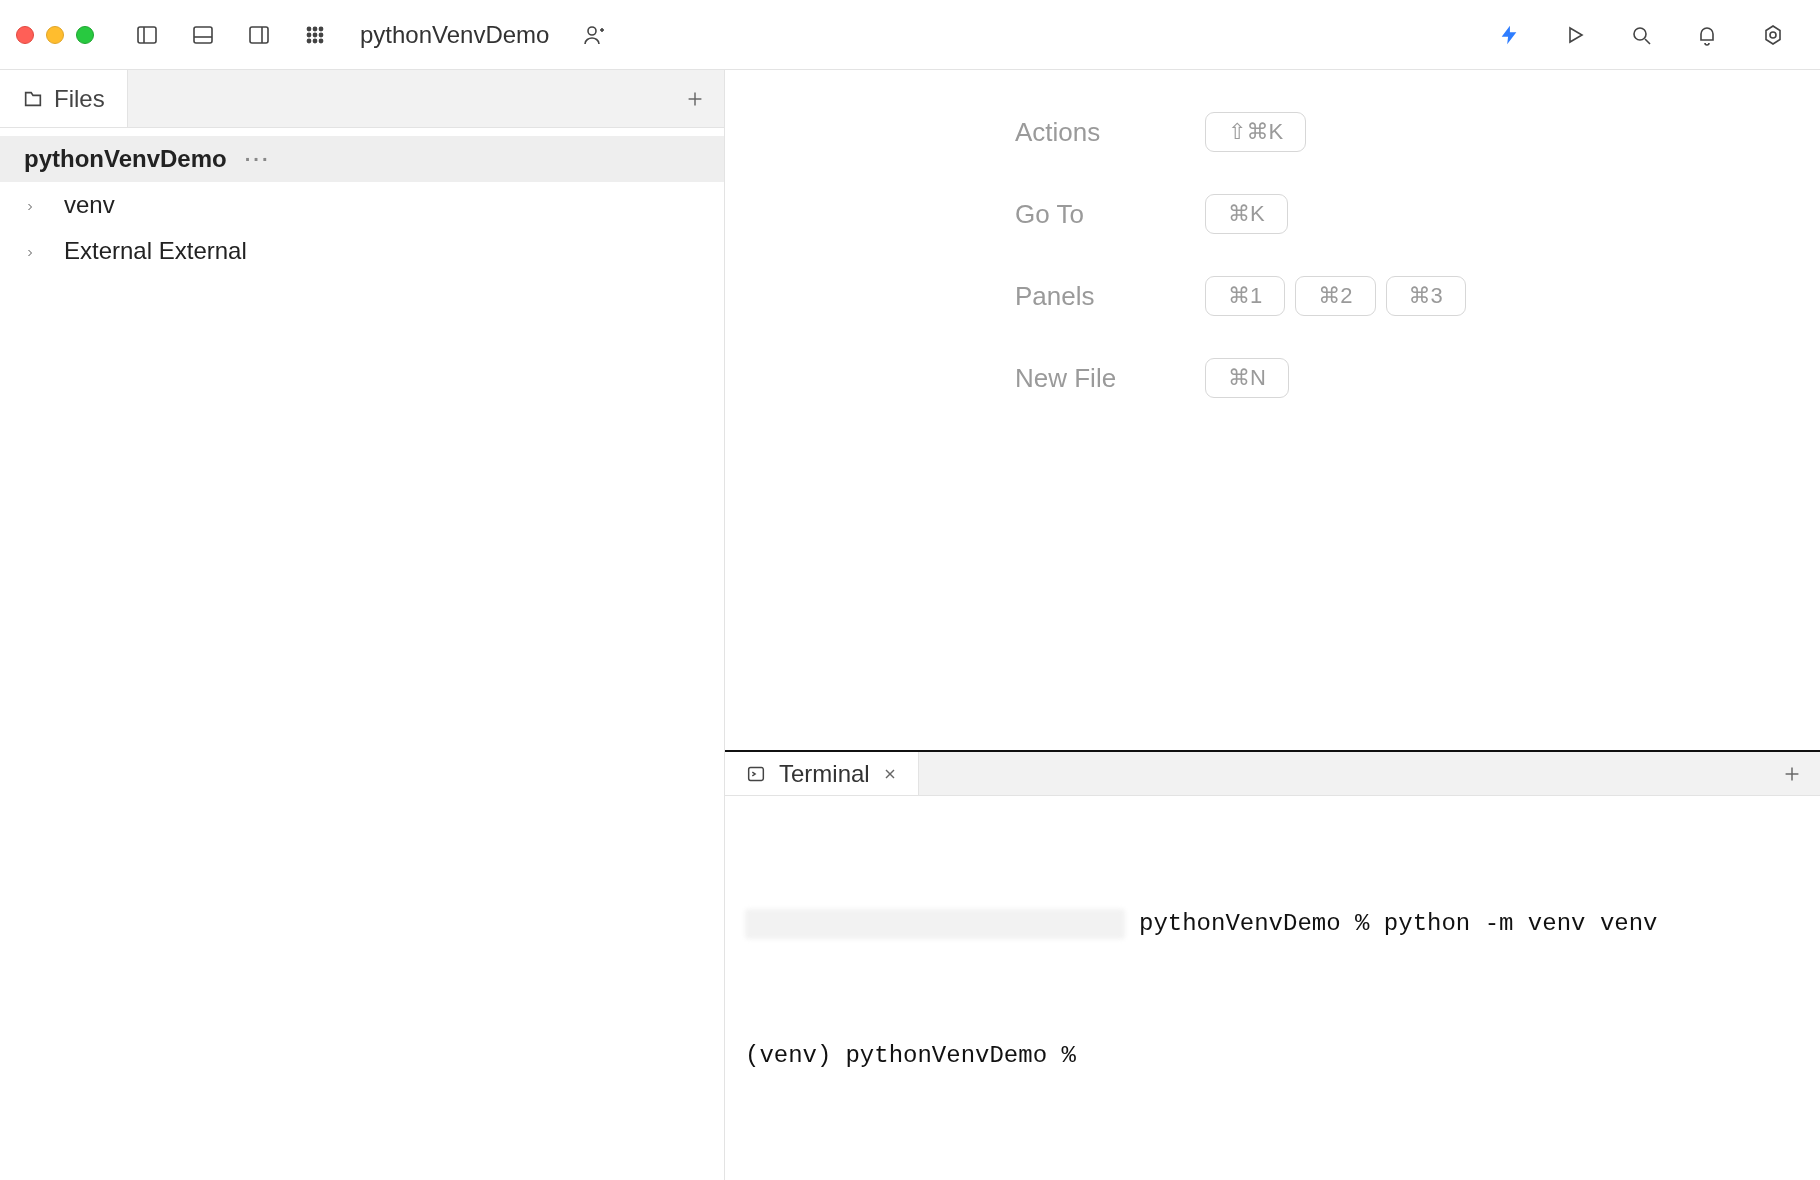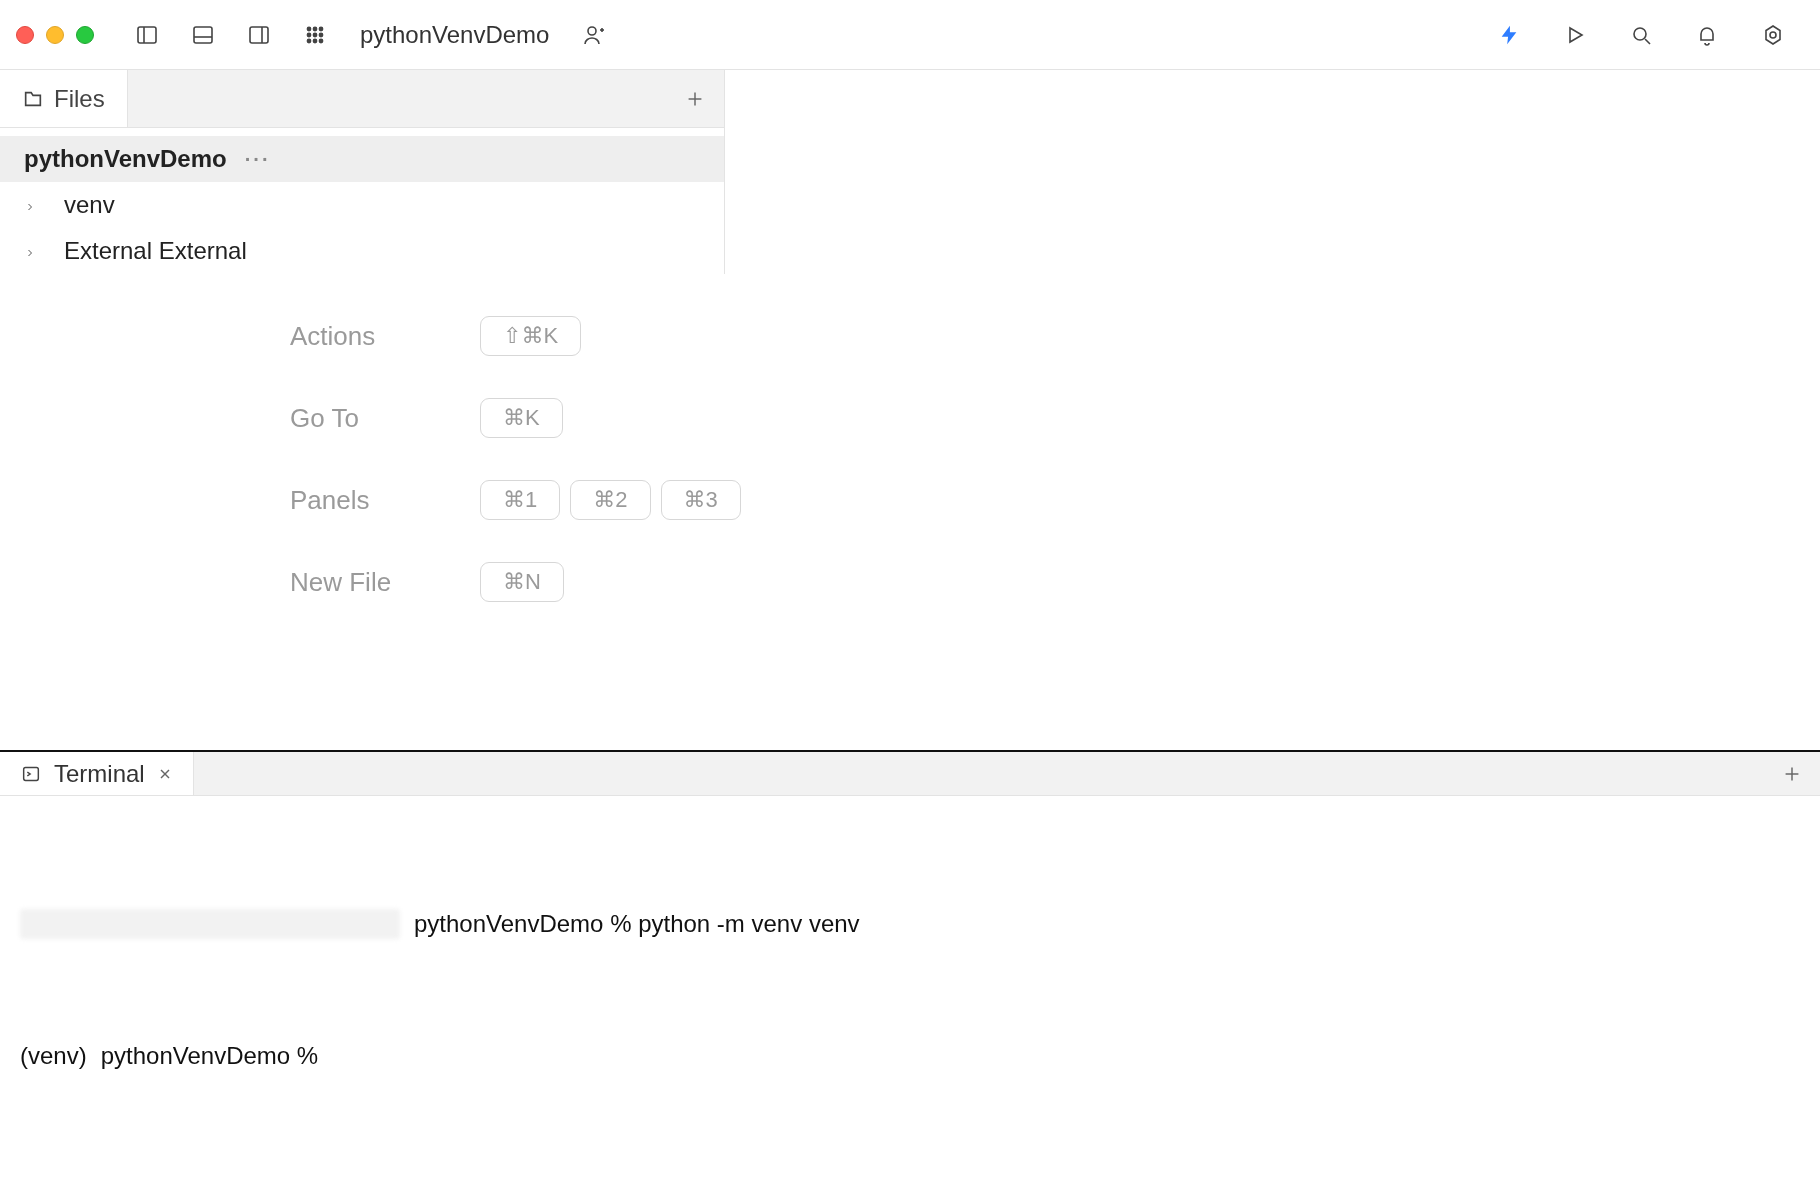--- a/index.html
+++ b/index.html
@@ -12,21 +12,21 @@
   .dot.yellow { background: #ffbd2e; border: 1px solid #e0a528; }
   .dot.green { background: #28c940; border: 1px solid #1fa531; }
   .tb-icon { width: 42px; height: 42px; display: inline-flex; align-items: center; justify-content: center; color: #333; border-radius: 8px; }
   .tb-icon svg { width: 24px; height: 24px; stroke: #444; fill: none; stroke-width: 1.6; }
   .project-title { font-size: 24px; font-weight: 500; margin-left: 10px; color: #333; }
   .spacer { flex: 1; }
   .bolt svg { fill: #2e7dff; stroke: none; width: 22px; height: 22px; }
   .tb-right { display: flex; gap: 24px; align-items: center; margin-right: 10px; }
 
   
-  .body-row { display: flex; height: calc(100% - 70px); flex-direction: column; }
+  .body-row { display: flex; height: calc(100% - 70px); }
   .sidebar { width: 725px; border-right: 1px solid #e3e3e3; display: flex; flex-direction: column; }
   .side-tabs { height: 58px; display: flex; align-items: stretch; background: #f2f2f2; border-bottom: 1px solid #e3e3e3; }
   .side-tab { display: flex; align-items: center; gap: 10px; padding: 0 22px; font-size: 24px; color: #444; }
   .side-tab.active { background: #ffffff; border-right: 1px solid #e3e3e3; }
   .side-tab.inactive { background: #f2f2f2; }
   .side-tab svg { width: 22px; height: 22px; stroke: #444; fill: none; stroke-width: 1.8; }
   .side-tabs .add { margin-left: auto; width: 58px; display: flex; align-items: center; justify-content: center; }
   .side-tabs .add svg { width: 22px; height: 22px; stroke: #666; stroke-width: 1.6; }
 
   .tree { padding-top: 8px; font-size: 24px; }
@@ -46,21 +46,21 @@
   .shortcut-row { display: flex; gap: 10px; }
   .shortcut { border: 1px solid #d7d7d7; border-radius: 9px; padding: 6px 22px; font-size: 22px; color: #9a9a9a; background: #fff; font-family: -apple-system, Arial, sans-serif; }
 
   
   .term-panel { height: 430px; border-top: 2px solid #111; display: flex; flex-direction: column; }
   .term-tabs { height: 44px; background: #f2f2f2; display: flex; align-items: stretch; border-bottom: 1px solid #e3e3e3; }
   .term-tab { display: flex; align-items: center; gap: 12px; padding: 0 20px; background: #ffffff; border-right: 1px solid #e3e3e3; font-size: 24px; color: #333; }
   .term-tab .close svg { width: 16px; height: 16px; stroke: #666; stroke-width: 2; }
   .term-tab svg.icn { width: 22px; height: 22px; stroke: #444; fill: none; stroke-width: 1.6; }
   .term-tabs .add { margin-left: auto; width: 56px; display: flex; align-items: center; justify-content: center; }
-  .term-body { flex: 1; padding: 18px 20px; font-family: Liberation Sans, sans-serif; font-size: 24px; line-height: 44px; color: #111; white-space: pre; overflow: hidden; }
+  .term-body { flex: 1; padding: 18px 20px; font-family: Liberation Mono, monospace; font-size: 24px; line-height: 44px; color: #111; white-space: pre; overflow: hidden; }
   .term-line { display: flex; align-items: center; gap: 14px; }
   .blur { display: inline-block; height: 30px; background: #f2f2f2; border-radius: 3px; filter: blur(2px); }
   .blur.w1 { width: 380px; }
 </style>
 </head>
 <body>
 
 <div class="titlebar">
   <div class="traffic">
     <div class="dot red"></div>

